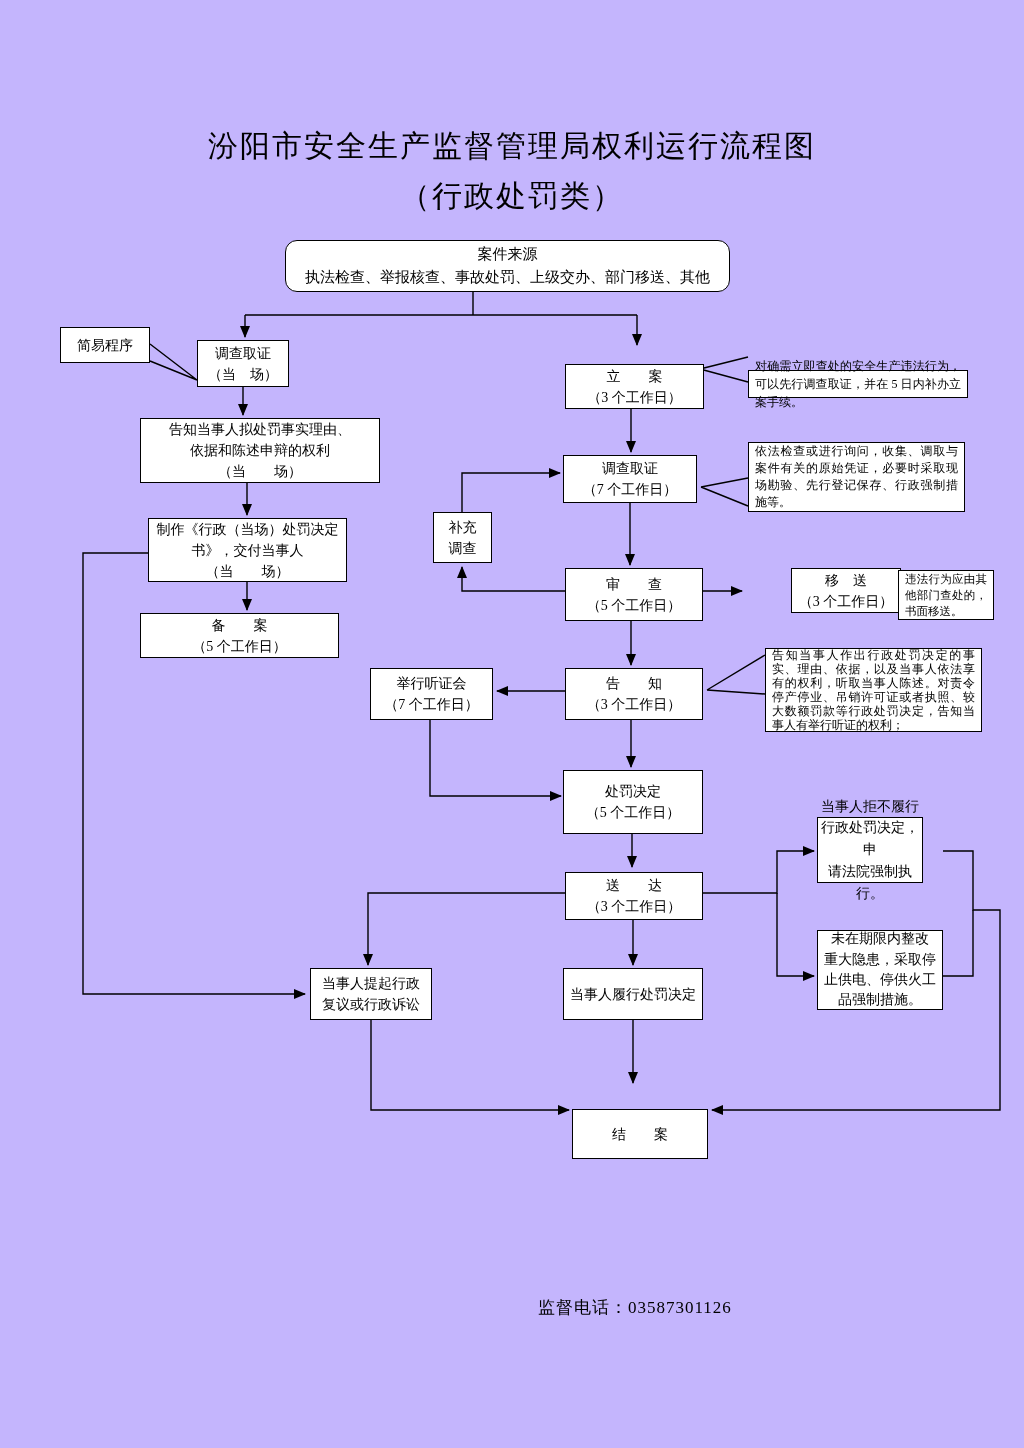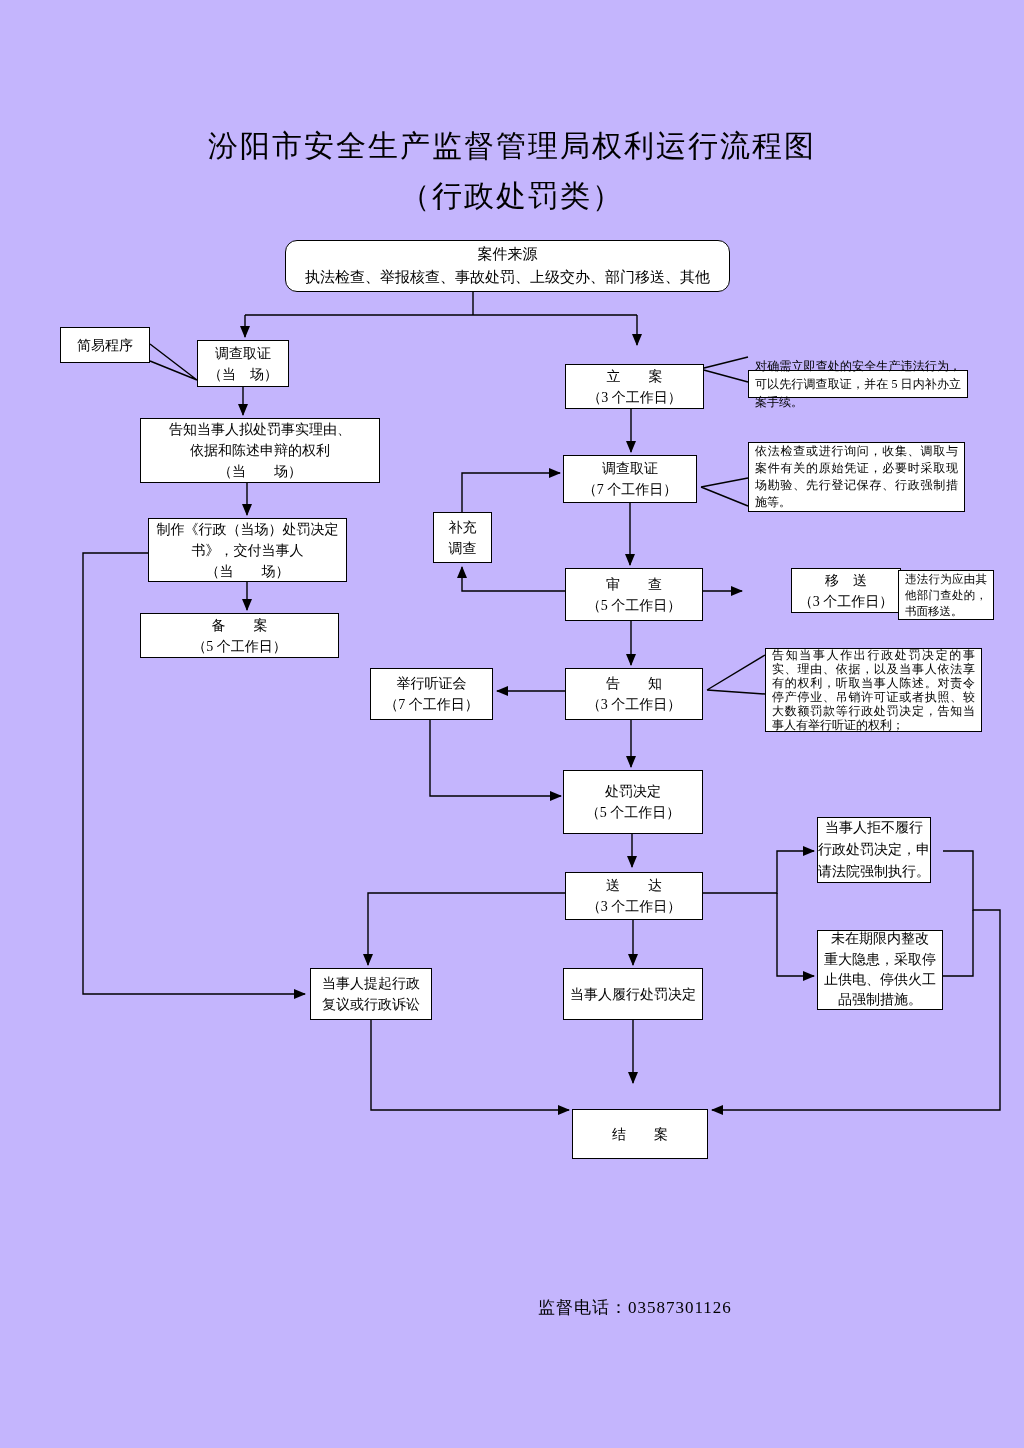--- a/index.html
+++ b/index.html
@@ -115,21 +115,21 @@
 （3 个工作日）</div>
   <div class="box" style="left:565px; top:668px; width:138px; height:52px;">告　　知
 （3 个工作日）</div>
   <div class="box" style="left:370px; top:668px; width:123px; height:52px;">举行听证会
 （7 个工作日）</div>
   <div class="box" style="left:563px; top:770px; width:140px; height:64px;">处罚决定
 （5 个工作日）</div>
   <div class="box" style="left:565px; top:872px; width:138px; height:48px;">送　　达
 （3 个工作日）</div>
 
-  <div class="box" style="left:817px; top:817px; width:114px; height:66px; line-height:1.55;">当事人拒不履行
+  <div class="box" style="left:817px; top:817px; width:106px; height:66px; line-height:1.55;">当事人拒不履行
 行政处罚决定，申
 请法院强制执行。</div>
   <div class="box" style="left:817px; top:930px; width:126px; height:80px; line-height:1.45;">未在期限内整改
 重大隐患，采取停
 止供电、停供火工
 品强制措施。</div>
 
   <div class="box" style="left:310px; top:968px; width:122px; height:52px;">当事人提起行政
 复议或行政诉讼</div>
   <div class="box" style="left:563px; top:968px; width:140px; height:52px;">当事人履行处罚决定</div>

